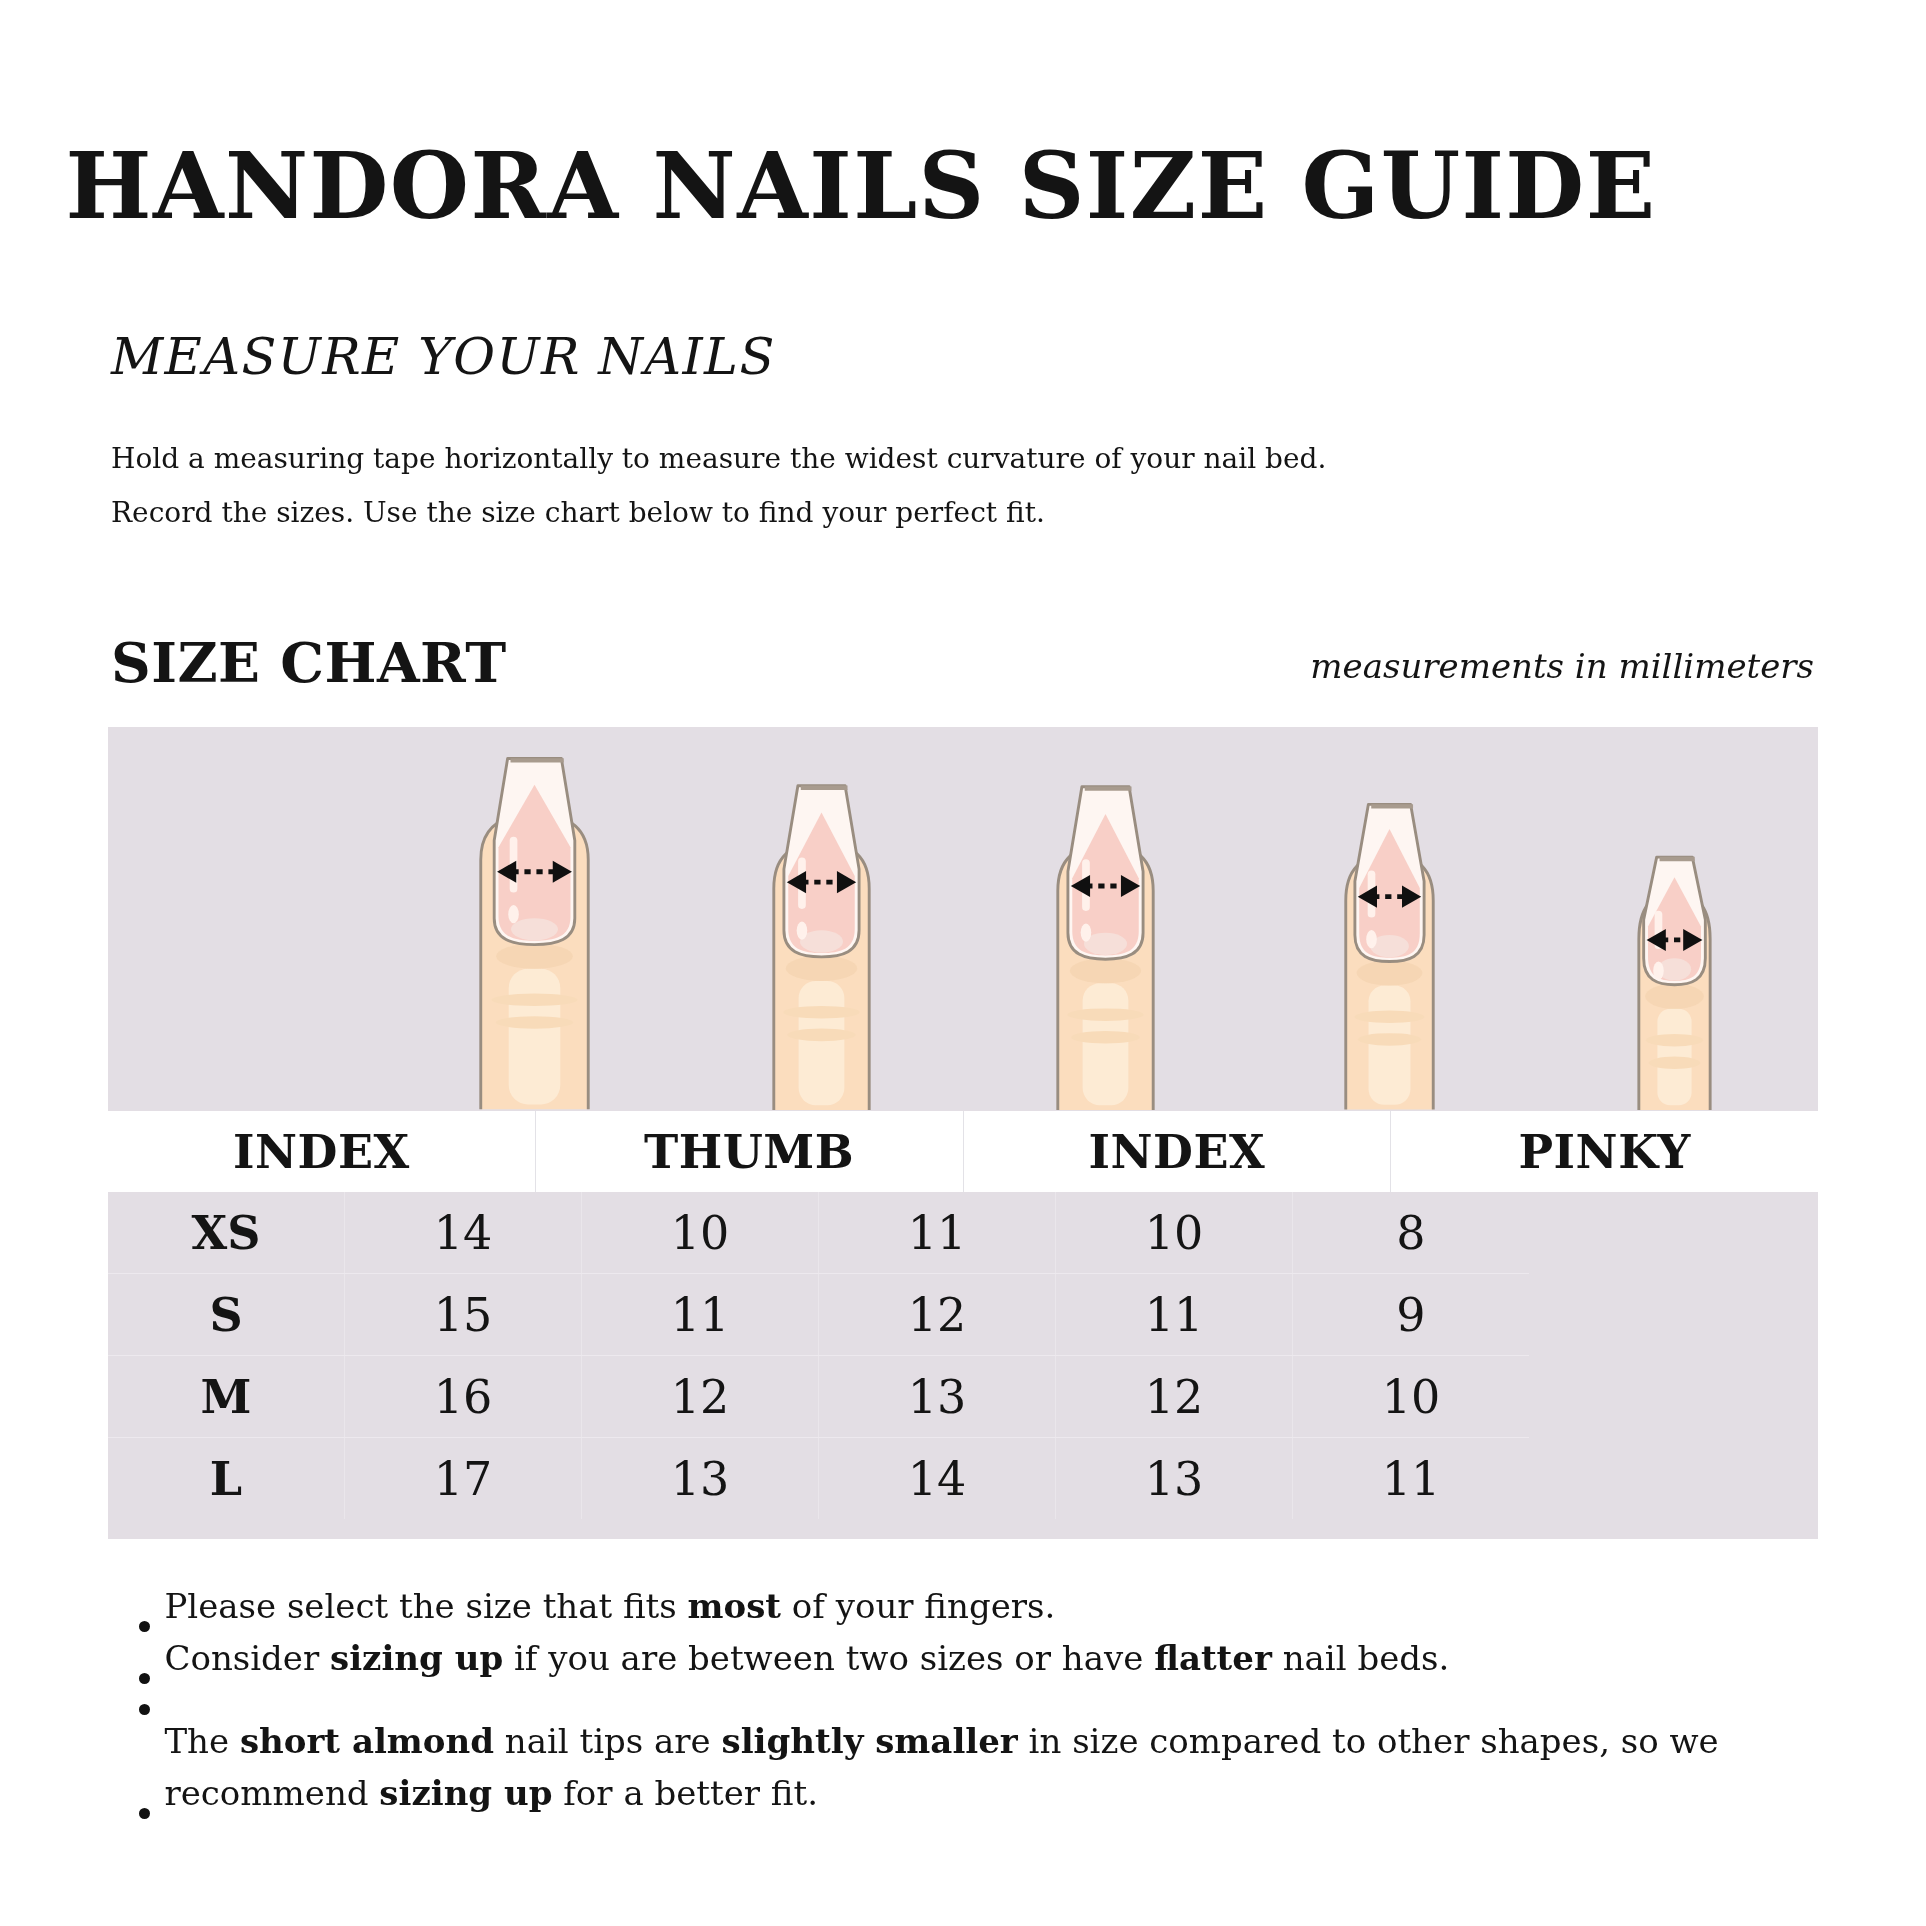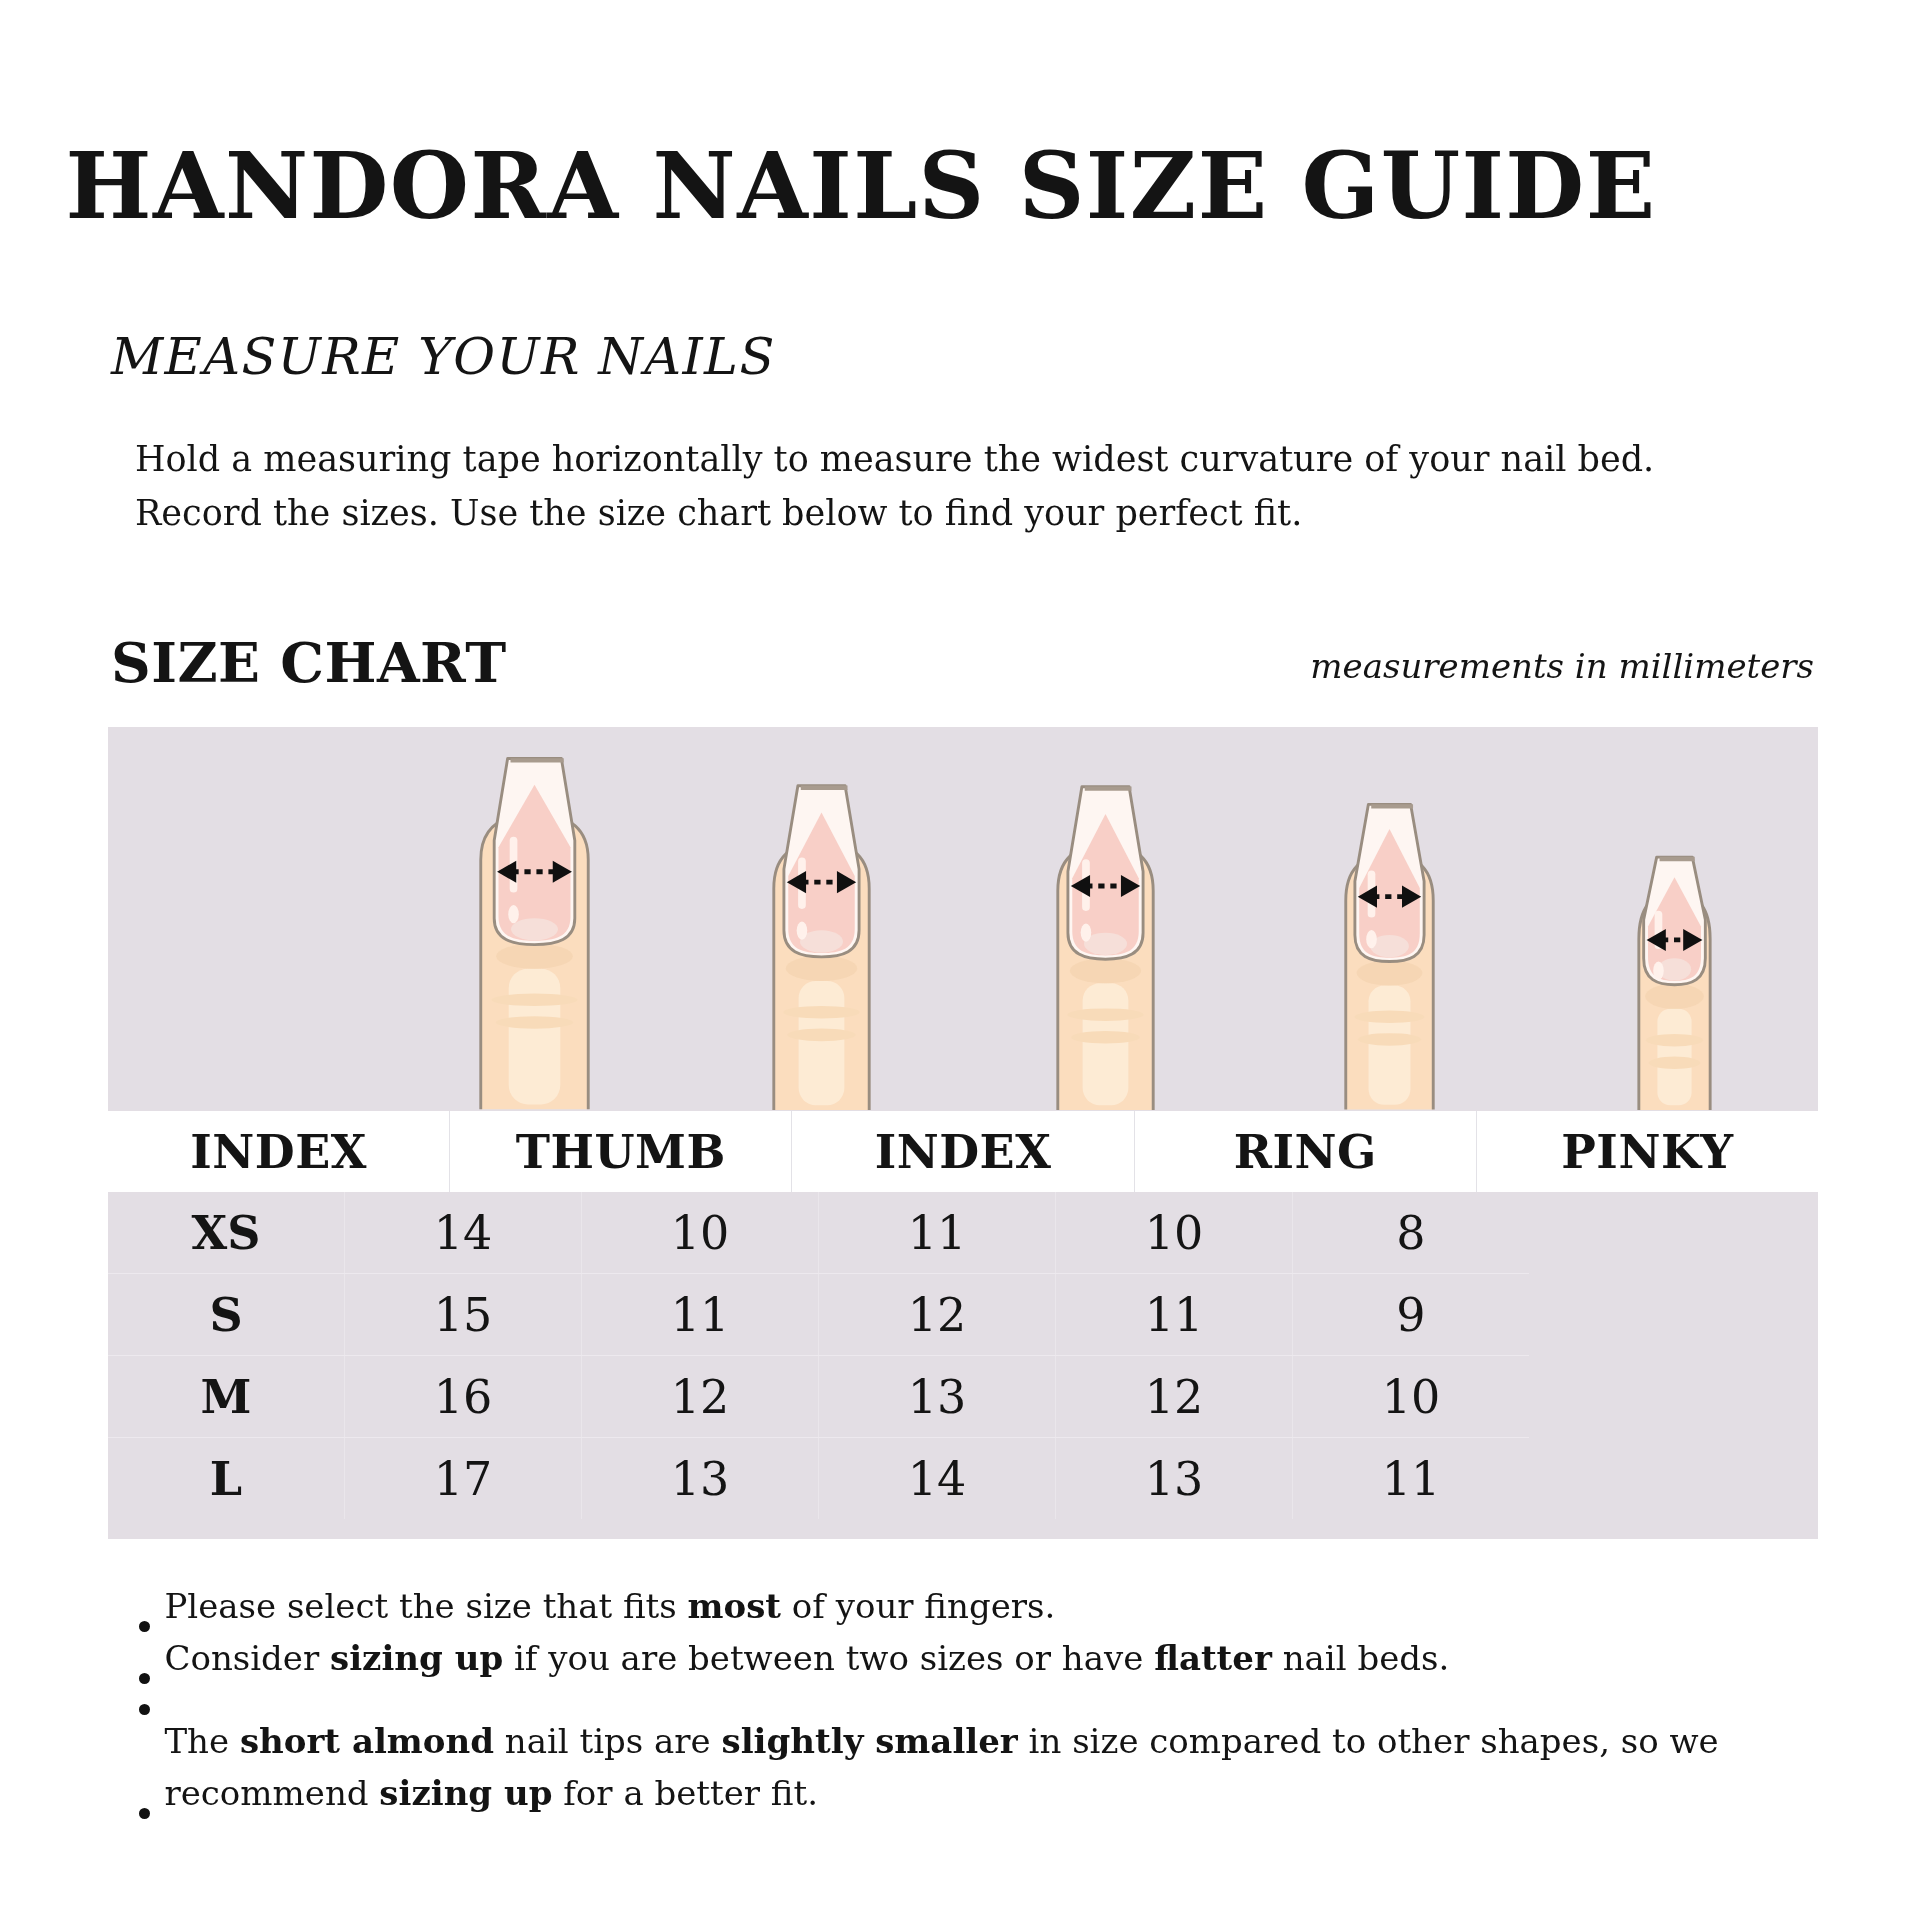--- a/index.html
+++ b/index.html
@@ -10,21 +10,21 @@
   .title{
     position:absolute;top:141px;left:0;width:1722px;text-align:center;
     font-size:91px;font-weight:700;letter-spacing:1.4px;line-height:1;
   }
   .m-head{
     position:absolute;top:331px;left:111px;
     font-size:51px;font-weight:400;letter-spacing:1.4px;line-height:1;font-style:italic;
   }
   .para{
     position:absolute;top:432px;left:111px;width:1637px;
-    font-size:35px;line-height:54px;margin-left:24px;
+    font-size:28px;line-height:54px;
   }
   .sc-head{
     position:absolute;top:635px;left:111px;
     font-size:55px;font-weight:700;letter-spacing:0.5px;line-height:1;
   }
   .sc-note{
     position:absolute;top:649px;right:112px;
     font-size:34px;font-style:italic;line-height:1;
   }
   .panel{
@@ -160,21 +160,20 @@
     <line x1="60" y1="442" x2="112" y2="442" stroke="#101010" stroke-width="10" stroke-dasharray="13 12"></line>
     <path d="M 28 442 L 68 419 L 68 465 Z" fill="#101010"></path>
     <path d="M 144 442 L 104 419 L 104 465 Z" fill="#101010"></path>
   </svg>
       </div>
 
     <div class="thead">
       <div class="th">INDEX</div>
       <div class="th">THUMB</div>
       <div class="th">INDEX</div>
-      <div class="th">RING</div>
       <div class="th">PINKY</div>
     </div>
 
     <div class="tbody">
       <div class="tr">
         <div class="td label">XS</div>
         <div class="td">14</div>
         <div class="td">10</div>
         <div class="td">11</div>
         <div class="td">10</div>

